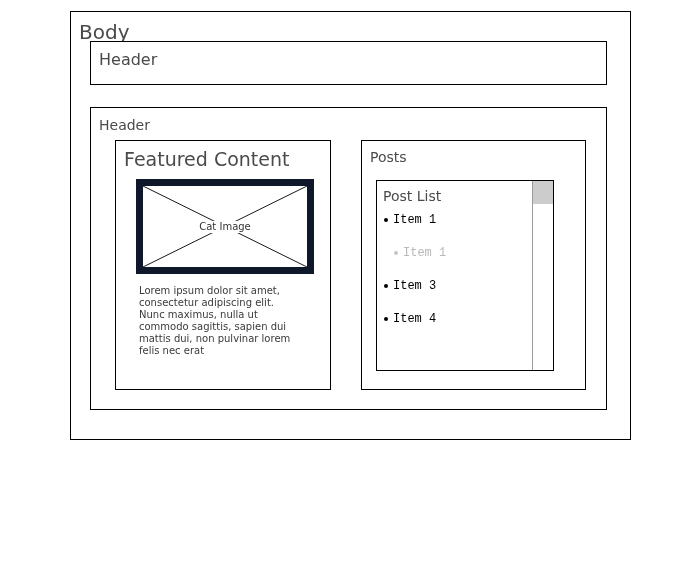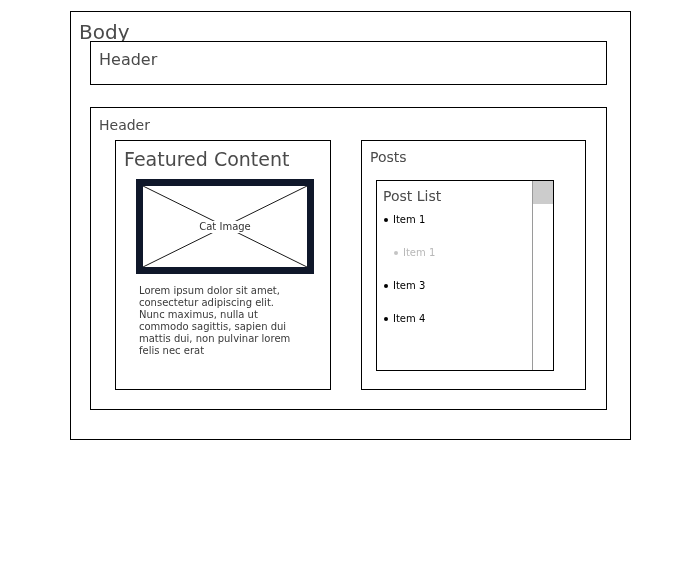--- a/index.html
+++ b/index.html
@@ -152,26 +152,27 @@
   .post-list {
     position: absolute;
     left: 6px;
     top: 33px;
     width: 160px;
     margin: 0;
     padding: 0;
     list-style: none;
   }
   .post-item {
-    font-size: 10px;
+    font-size: 12px;
     line-height: 12px;
     color: #000000;
     padding-left: 10px;
     position: relative;
     margin-bottom: 21px;
+    font-family: Liberation Mono, monospace;
   }
   .post-item::before {
     content: "";
     position: absolute;
     left: 1px;
     top: 4px;
     width: 4px;
     height: 4px;
     border-radius: 50%;
     background: #000000;

